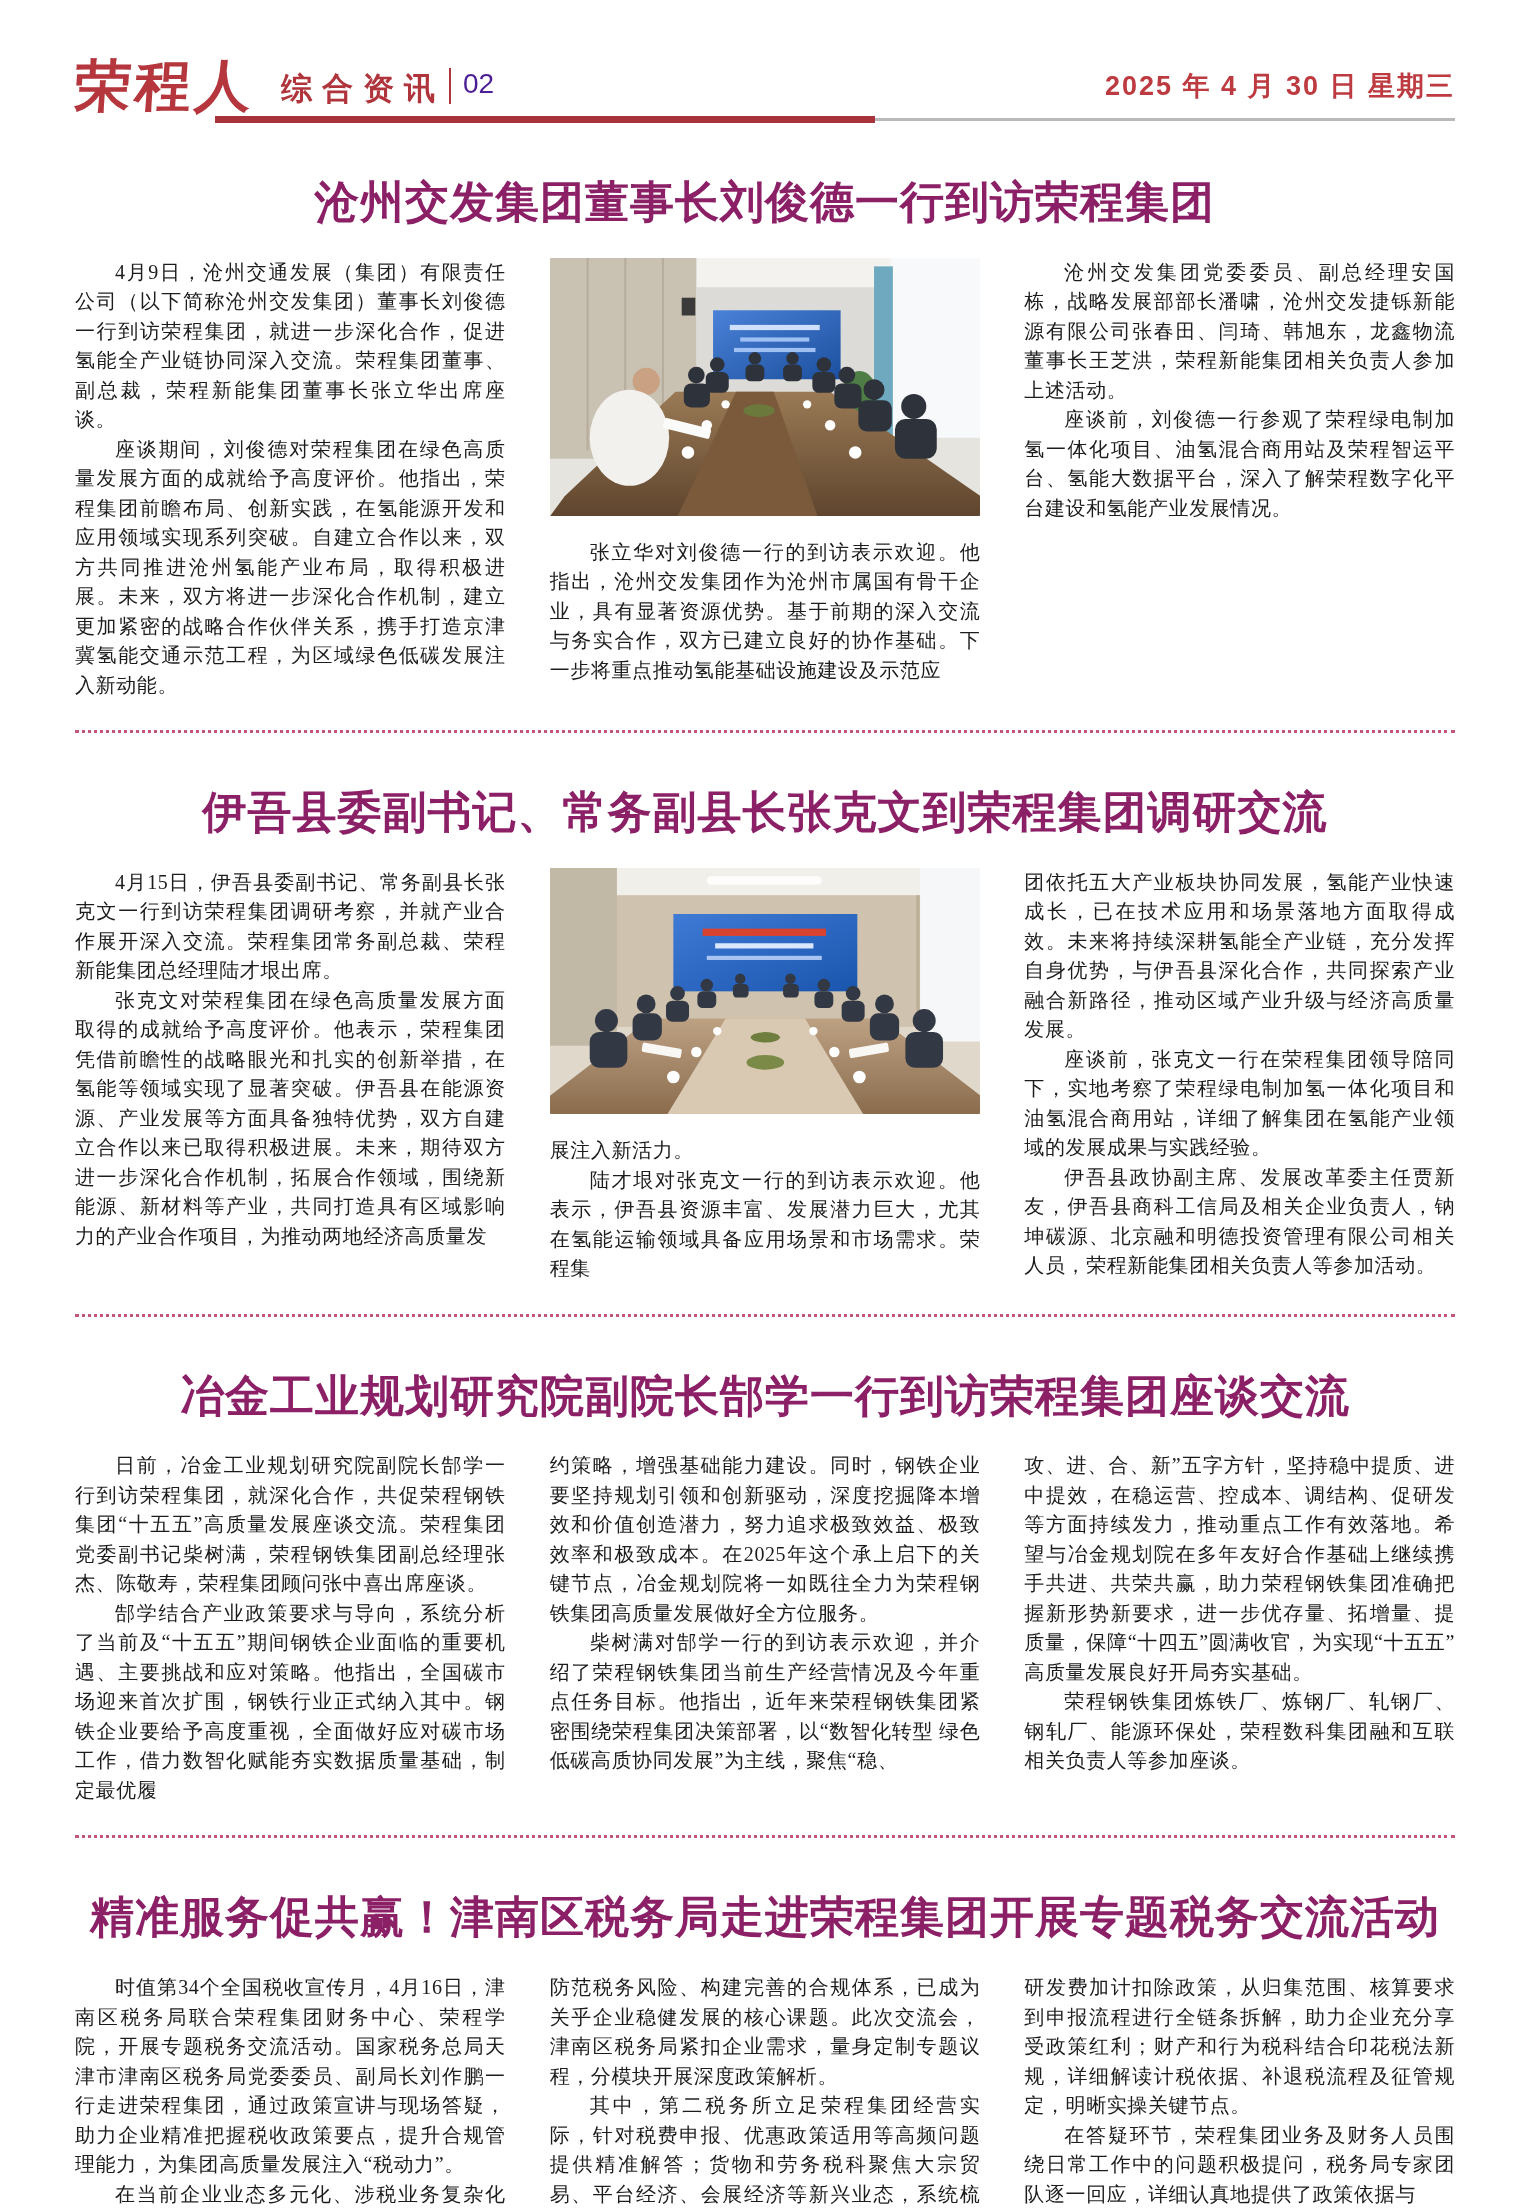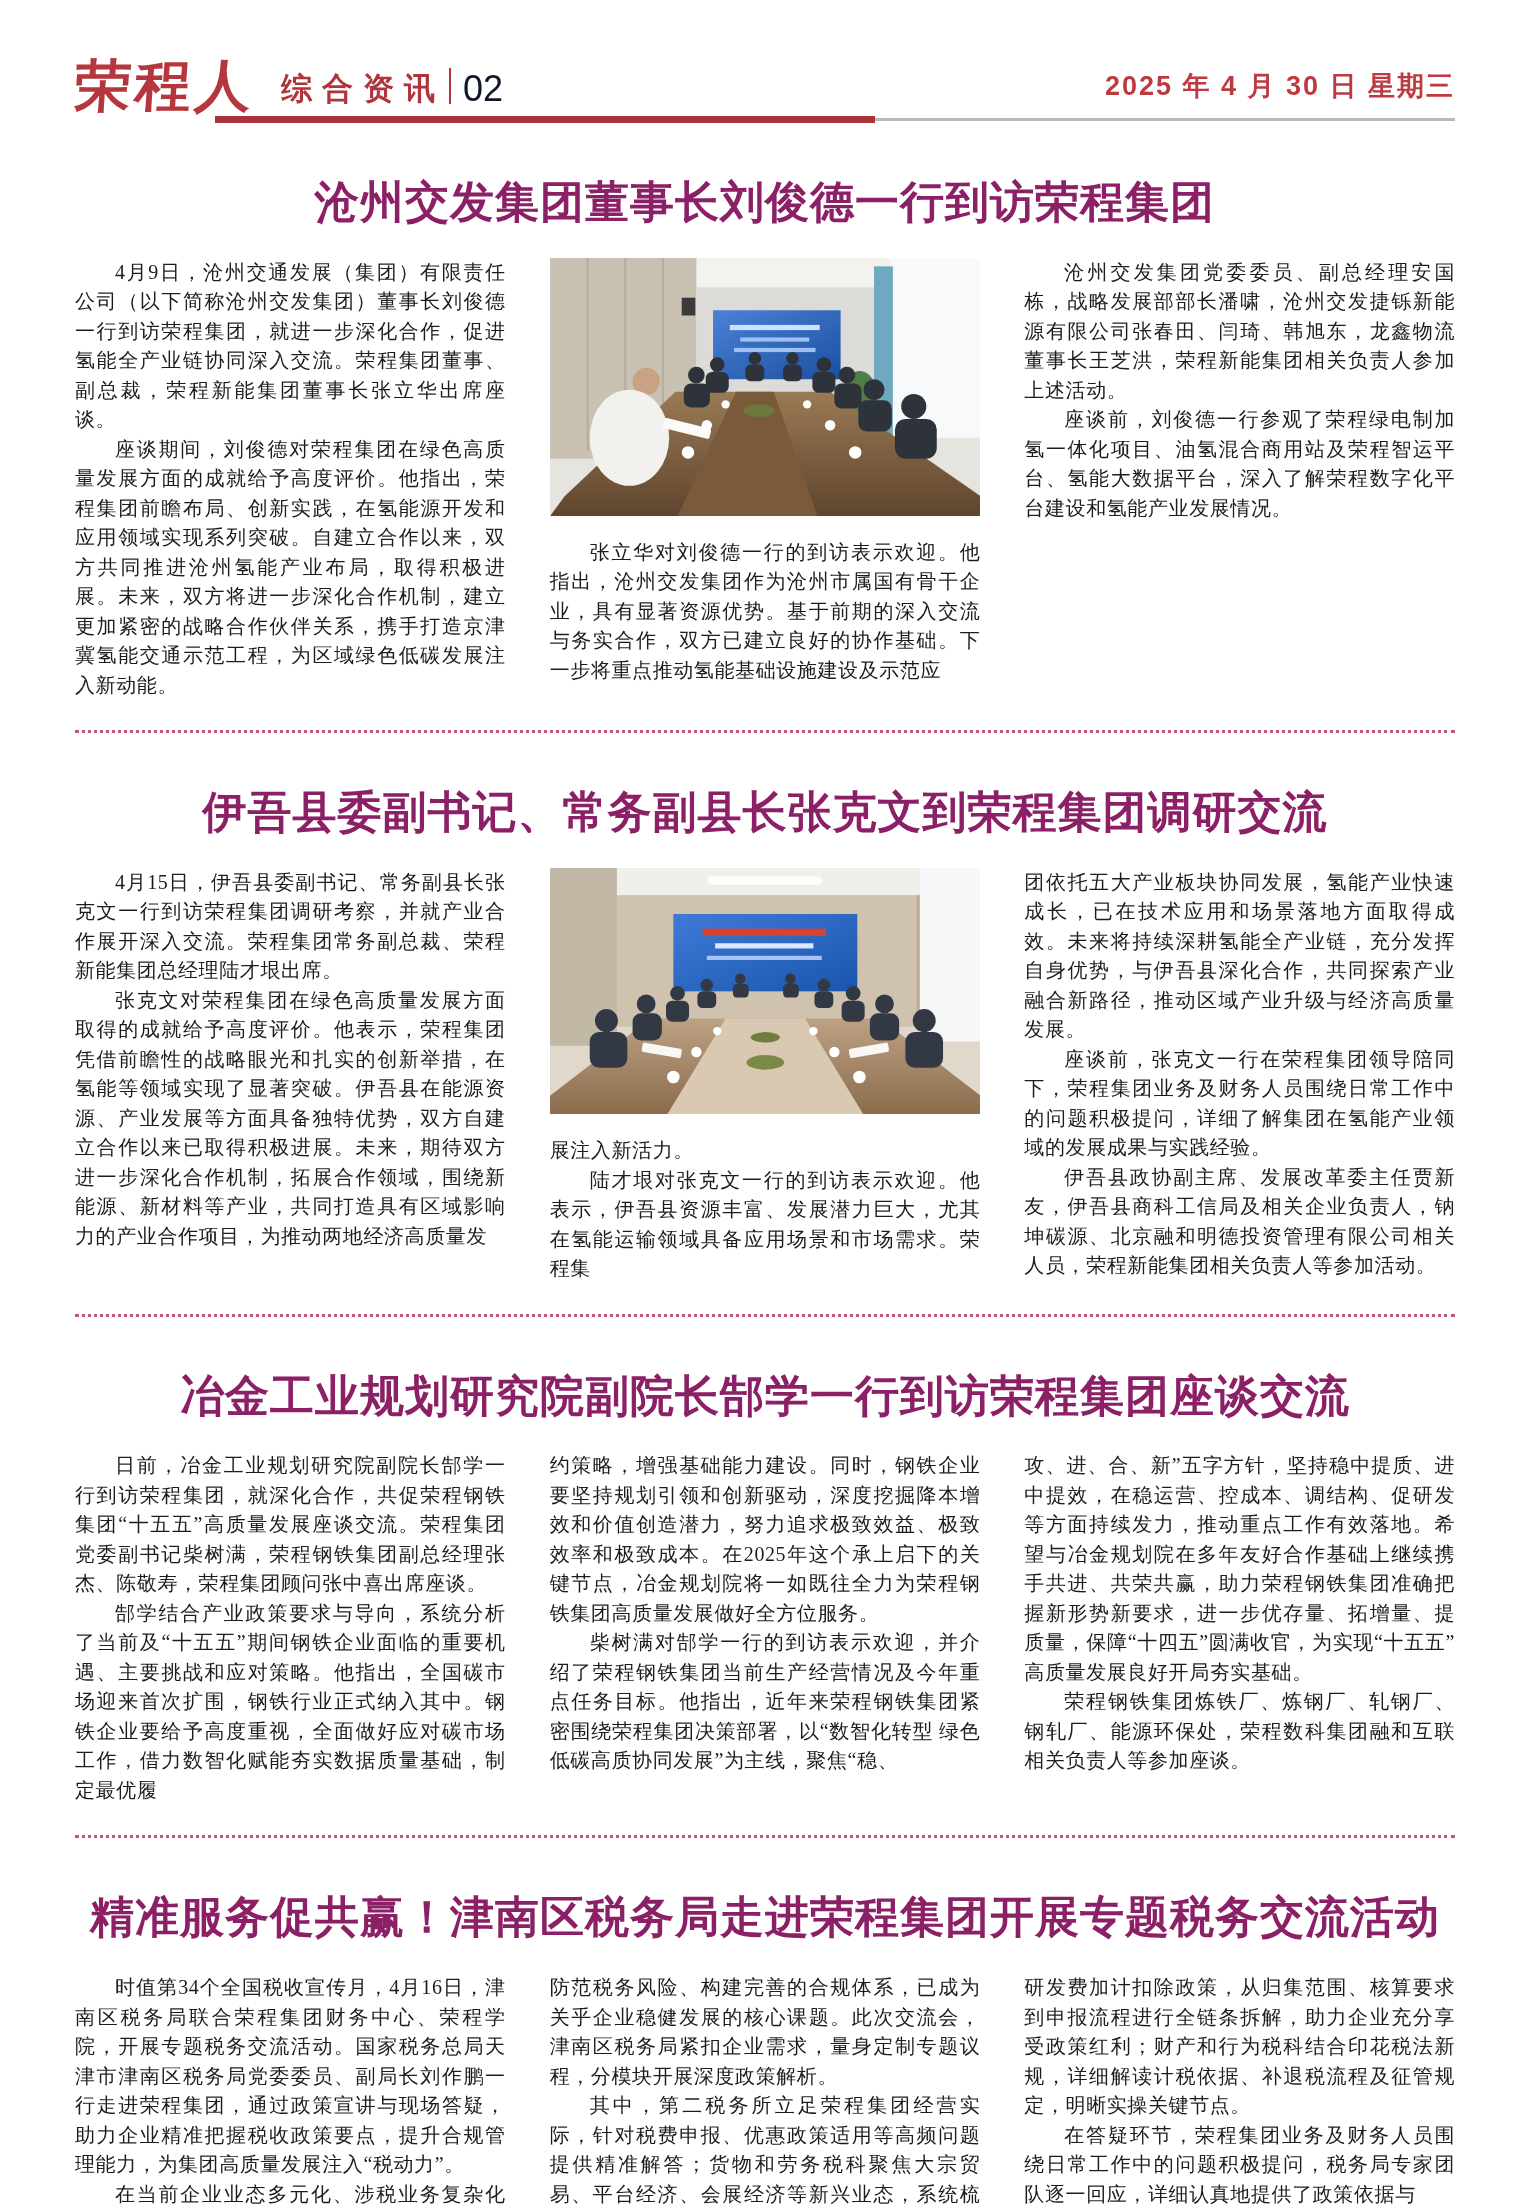--- a/index.html
+++ b/index.html
@@ -23,21 +23,21 @@
     transform:skewX(-4deg);
   }
   .section-wrap{display:flex;align-items:flex-start;margin-left:26px;padding-bottom:4px;}
   .section-name{
     font-family:"Liberation Sans","DejaVu Sans",sans-serif;
     font-weight:bold;font-size:31px;color:#b0343b;letter-spacing:10px;
   }
   .vert-rule{width:2px;height:36px;background:#b0343b;margin:0 12px 0 4px;}
   .page-num{
     font-family:"Liberation Sans","DejaVu Sans",sans-serif;
-    font-size:36px;color:#0f172a;font-weight:normal;
+    font-size:28px;color:#4c1d95;font-weight:normal;
   }
   .date{
     margin-left:auto;padding-bottom:10px;
     font-family:"Liberation Sans","DejaVu Sans",sans-serif;
     font-weight:bold;font-size:27px;color:#bc3a40;letter-spacing:2px;
   }
   .header-rule{display:flex;align-items:center;margin-top:2px;}
   .rule-spacer{width:140px;height:7px;}
   .rule-red{width:660px;height:7px;background:#a8333a;}
   .rule-gray{flex:1;height:3px;background:#b9b9b9;}
@@ -232,21 +232,21 @@
             </g>
             <rect x="88" y="170" width="38" height="9" rx="2" fill="#f8f7f4" transform="rotate(10 107 174)"></rect>
             <rect x="286" y="170" width="38" height="9" rx="2" fill="#f8f7f4" transform="rotate(-10 305 174)"></rect>
           </svg>
         </figure>
         <p class="para cont">展注入新活力。</p>
         <p class="para">陆才垠对张克文一行的到访表示欢迎。他表示，伊吾县资源丰富、发展潜力巨大，尤其在氢能运输领域具备应用场景和市场需求。荣程集</p>
       </div>
       <div class="col">
         <p class="para cont">团依托五大产业板块协同发展，氢能产业快速成长，已在技术应用和场景落地方面取得成效。未来将持续深耕氢能全产业链，充分发挥自身优势，与伊吾县深化合作，共同探索产业融合新路径，推动区域产业升级与经济高质量发展。</p>
-        <p class="para">座谈前，张克文一行在荣程集团领导陪同下，荣程集团业务及财务人员围绕日常工作中的问题积极提问，详细了解集团在氢能产业领域的发展成果与实践经验。</p>
+        <p class="para">座谈前，张克文一行在荣程集团领导陪同下，实地考察了荣程绿电制加氢一体化项目和油氢混合商用站，详细了解集团在氢能产业领域的发展成果与实践经验。</p>
         <p class="para">伊吾县政协副主席、发展改革委主任贾新友，伊吾县商科工信局及相关企业负责人，钠坤碳源、北京融和明德投资管理有限公司相关人员，荣程新能集团相关负责人等参加活动。</p>
       </div>
     </div>
   </section>
 
   <div class="sep"></div>
 
   <section class="article">
     <h1 class="title">冶金工业规划研究院副院长郜学一行到访荣程集团座谈交流</h1>
     <div class="cols">

